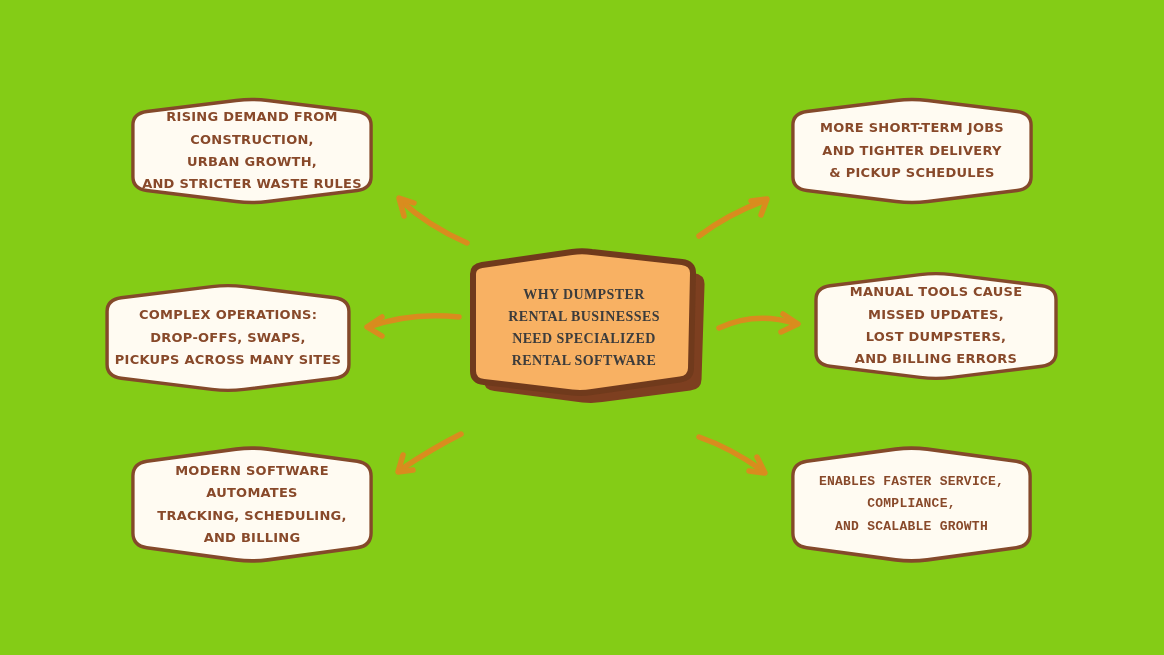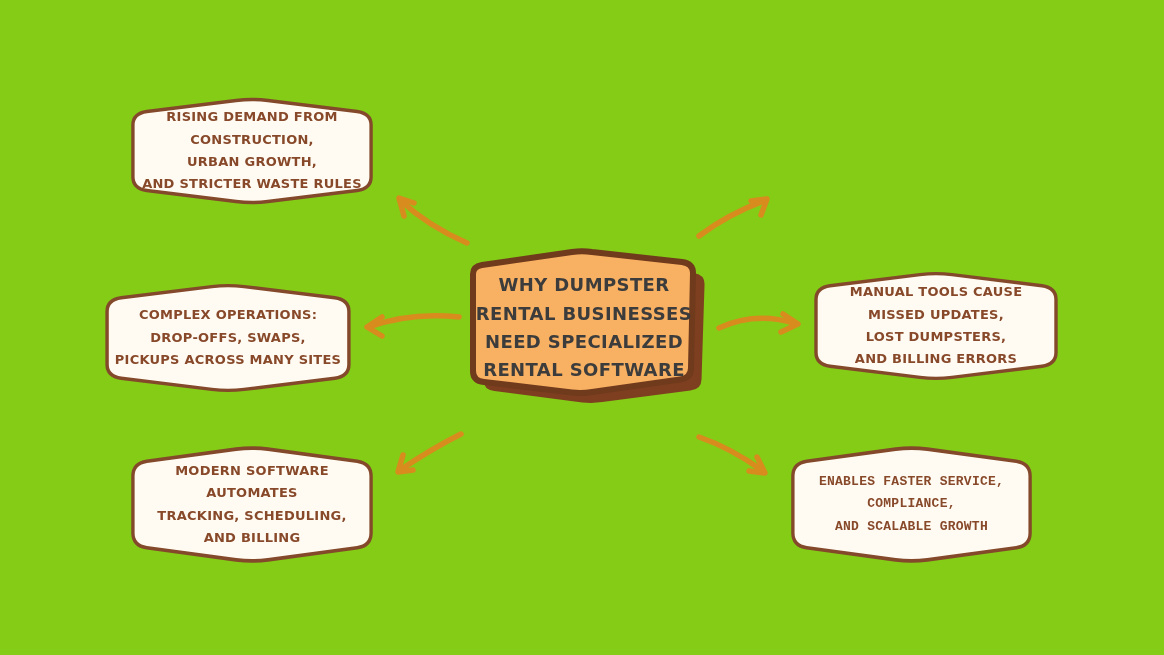--- a/index.html
+++ b/index.html
@@ -29,24 +29,25 @@
   #node-top-left    {left:123px; top:93px;  width:258px; height:116px;}
   #node-top-right   {left:783px; top:93px;  width:258px; height:116px;}
   #node-mid-left    {left:97px;  top:279px; width:262px; height:118px;}
   #node-mid-right   {left:806px; top:267px; width:260px; height:118px;}
   #node-bottom-left {left:123px; top:441px; width:258px; height:127px;}
   #node-bottom-right{left:783px; top:441px; width:257px; height:127px;font-family:Liberation Mono, monospace;}
   
   #center-node{left:450px; top:244px; width:268px; height:168px;}
   #center-node .txt{
     color:#3c3c3c;
-    font-size:18px;
+    font-size:14px;
     line-height:1.58;
     letter-spacing:.4px;
     padding:14px 20px;
+    font-family:Liberation Serif, serif;
   }
   #arrow-layer{position:absolute;left:0;top:0;width:1164px;height:655px;}
 </style>
 </head>
 <body>
 
 <div id="canvas">
 
   <svg id="arrow-layer" viewBox="0 0 1164 655" fill="none" stroke="#d98c1e" stroke-linecap="round" stroke-linejoin="round">
     <g stroke-width="5.5">
@@ -78,20 +79,28 @@
   <div class="node" id="node-top-left">
     <svg class="shape" viewBox="0 0 260 116" preserveAspectRatio="none">
       <path d="M 24 18.5 L 114 7.5 Q 130 5.5 146 7.5 L 236 18.5 Q 250 20.5 250 32 L 250 84 Q 250 95.5 236 97.5 L 146 108.5 Q 130 110.5 114 108.5 L 24 97.5 Q 10 95.5 10 84 L 10 32 Q 10 20.5 24 18.5 Z" fill="#fffbf2" stroke="#84492a" stroke-width="3.4"></path>
     </svg>
     <div class="txt">RISING DEMAND FROM
 CONSTRUCTION,
 URBAN GROWTH,
 AND STRICTER WASTE RULES</div>
   </div>
 
+  <div class="node" id="node-top-right">
+    <svg class="shape" viewBox="0 0 260 116" preserveAspectRatio="none">
+      <path d="M 24 18.5 L 114 7.5 Q 130 5.5 146 7.5 L 236 18.5 Q 250 20.5 250 32 L 250 84 Q 250 95.5 236 97.5 L 146 108.5 Q 130 110.5 114 108.5 L 24 97.5 Q 10 95.5 10 84 L 10 32 Q 10 20.5 24 18.5 Z" fill="#fffbf2" stroke="#84492a" stroke-width="3.4"></path>
+    </svg>
+    <div class="txt">MORE SHORT-TERM JOBS
+AND TIGHTER DELIVERY
+&amp; PICKUP SCHEDULES</div>
+  </div>
 
   <div class="node" id="node-mid-left">
     <svg class="shape" viewBox="0 0 260 116" preserveAspectRatio="none">
       <path d="M 24 18.5 L 114 7.5 Q 130 5.5 146 7.5 L 236 18.5 Q 250 20.5 250 32 L 250 84 Q 250 95.5 236 97.5 L 146 108.5 Q 130 110.5 114 108.5 L 24 97.5 Q 10 95.5 10 84 L 10 32 Q 10 20.5 24 18.5 Z" fill="#fffbf2" stroke="#84492a" stroke-width="3.4"></path>
     </svg>
     <div class="txt">COMPLEX OPERATIONS:
 DROP-OFFS, SWAPS,
 PICKUPS ACROSS MANY SITES</div>
   </div>
 

